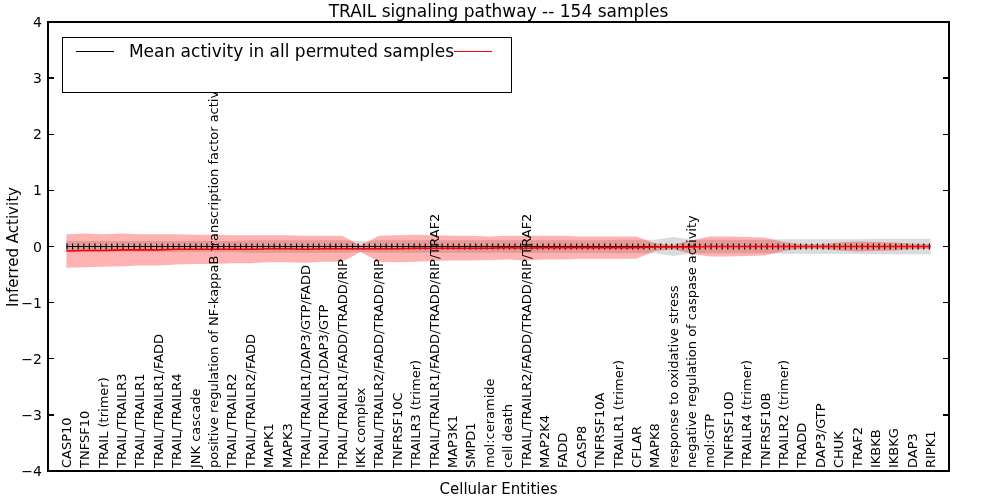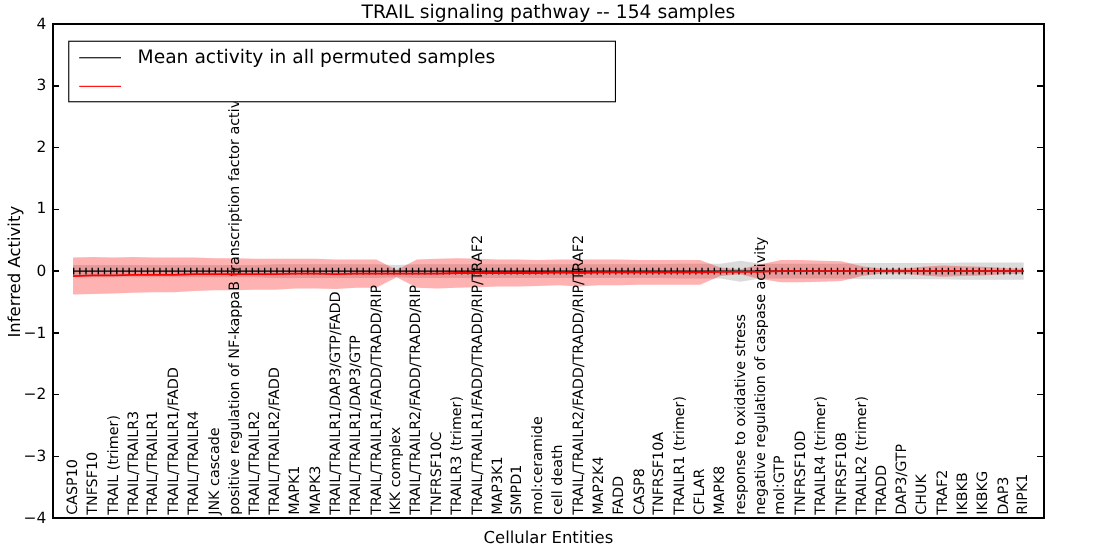--- a/index.html
+++ b/index.html
@@ -6,23 +6,23 @@
   .figure{position:relative;width:1000px;height:500px;background:#ffffff;
           font-family:"DejaVu Sans", sans-serif;color:#000;overflow:hidden;border-radius:22px;}
   .chart-title{position:absolute;left:48px;top:1px;width:901px;text-align:center;
           font-size:17px;z-index:4;}
   svg.layer{position:absolute;left:0;top:0;z-index:1;}
   svg.layer.lines{z-index:3;}
   #xlabels div{position:absolute;white-space:nowrap;font-size:13px;line-height:13px;
           height:13px;transform:rotate(-90deg);transform-origin:0 100%;z-index:2;}
   #ylabels div{position:absolute;font-size:14px;line-height:16px;height:16px;
           text-align:right;z-index:2;}
-  .legend{position:absolute;left:62px;top:37px;width:498px;height:56px;background:#ffffff;
+  .legend{position:absolute;left:62px;top:37px;width:450px;height:56px;background:#ffffff;
           border:1.3px solid #000;box-sizing:border-box;z-index:5;
-          display:flex;flex-direction:column;justify-content:center;padding-left:9px;}
+          display:flex;flex-direction:row;justify-content:center;padding-left:9px;}
   .legend-row{display:flex;align-items:center;height:26px;}
   .legend-swatch{width:38px;height:0;border-top:1.8px solid #000;margin-right:15px;}
   .legend-label{font-size:17px;line-height:24px;}
   .ylabel{position:absolute;left:13px;top:247px;transform:translate(-50%,-50%) rotate(-90deg);
           font-size:15px;white-space:nowrap;z-index:2;}
   .xlabel{position:absolute;left:48px;top:480px;width:901px;text-align:center;
           font-size:15px;z-index:2;}
 </style>
 </head>
 <body>

